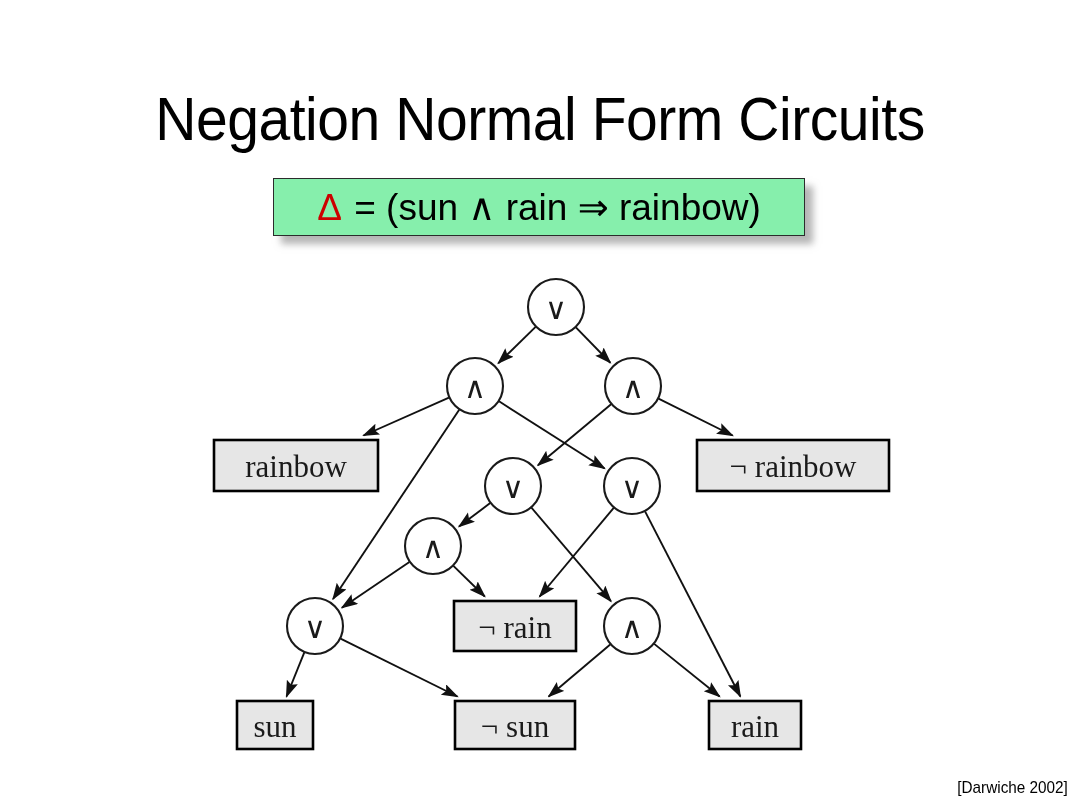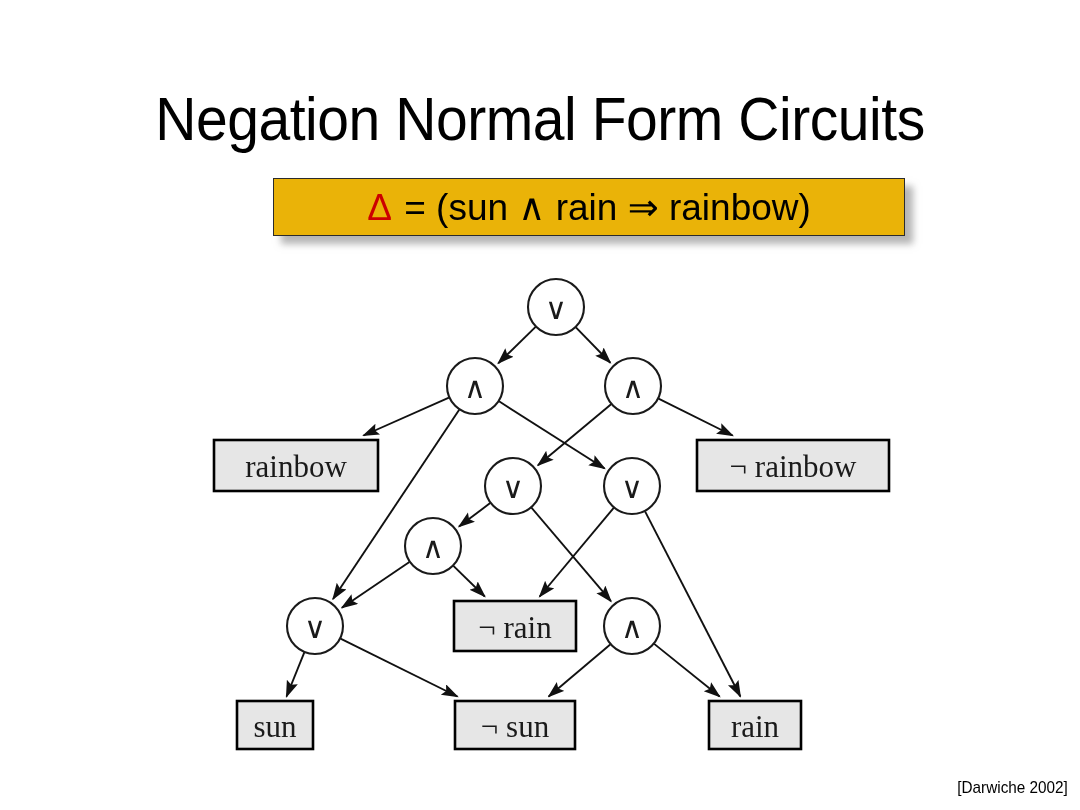--- a/index.html
+++ b/index.html
@@ -32,23 +32,23 @@
     color: #000000;
     letter-spacing: -0.5px;
     transform: scaleX(0.92);
     transform-origin: center top;
     white-space: nowrap;
   }
   #formula-box {
     position: absolute;
     left: 273px;
     top: 178px;
-    width: 632px;
+    width: 532px;
     height: 58px;
-    background: #eab308;
+    background: #86efac;
     border: 1.5px solid #2b2b2b;
     box-shadow: 8px 8px 7px rgba(120,120,120,0.55);
     display: flex;
     align-items: center;
     justify-content: center;
     box-sizing: border-box;
     text-align: right;
   }
   #formula-text {
     font-family: "Liberation Sans", sans-serif;

